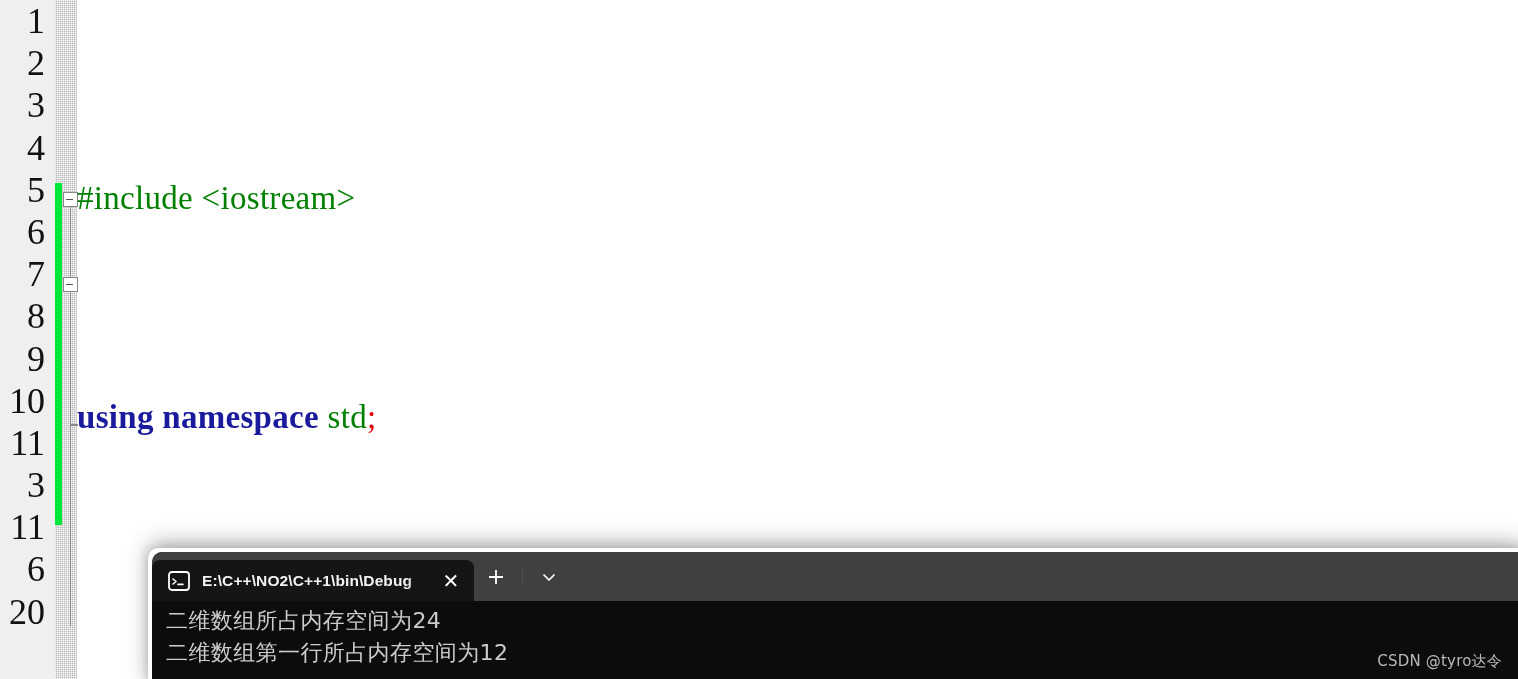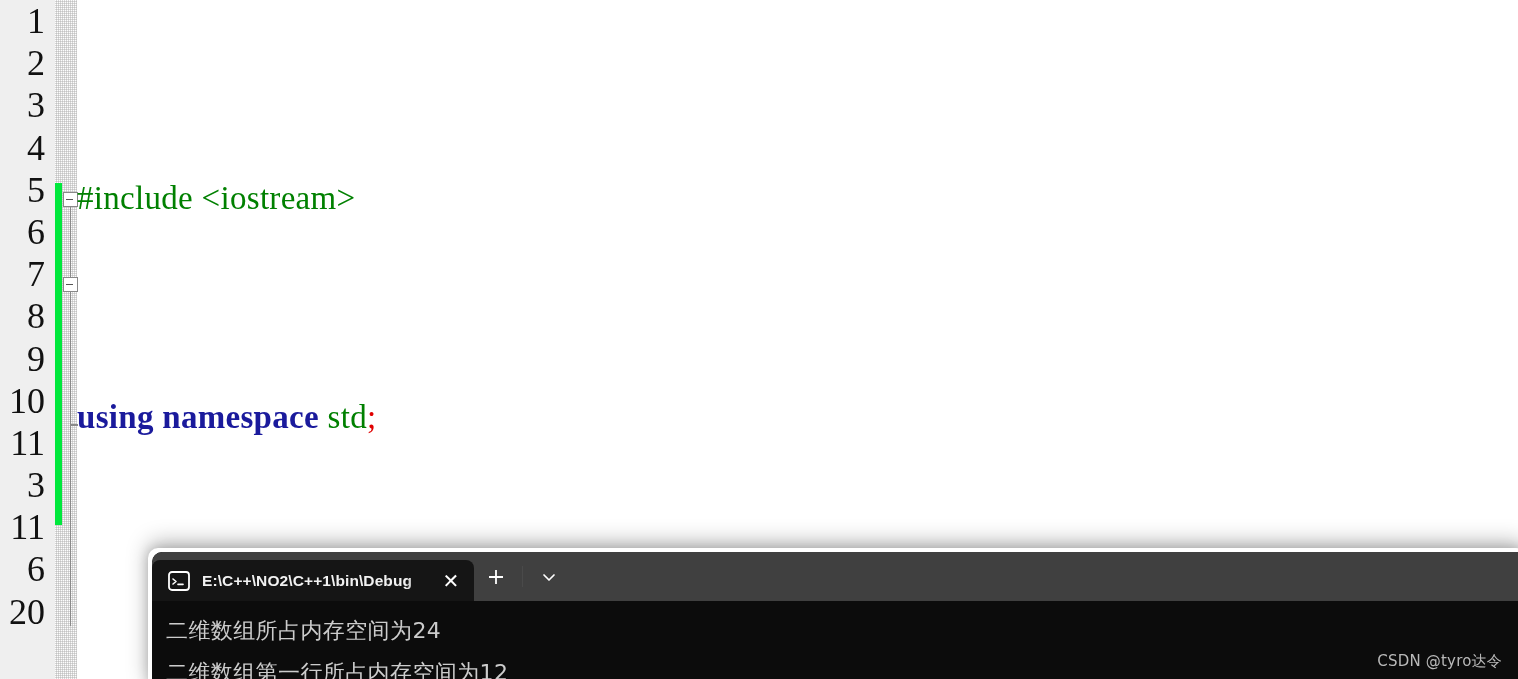--- a/index.html
+++ b/index.html
@@ -215,21 +215,20 @@
     padding: 4px 0 0 14px;
     box-sizing: border-box;
   }
   .console-line {
     color: #cccccc;
     font-size: 22px;
     line-height: 32px;
     letter-spacing: 0.4px;
     white-space: pre;
     font-family: "DejaVu Sans", sans-serif;
-    margin-top: 10px;
   }
 
   .watermark {
     position: absolute;
     right: 16px;
     bottom: 8px;
     color: #b9b9b9;
     font-size: 15px;
     letter-spacing: 0.2px;
     font-family: "DejaVu Sans", sans-serif;

